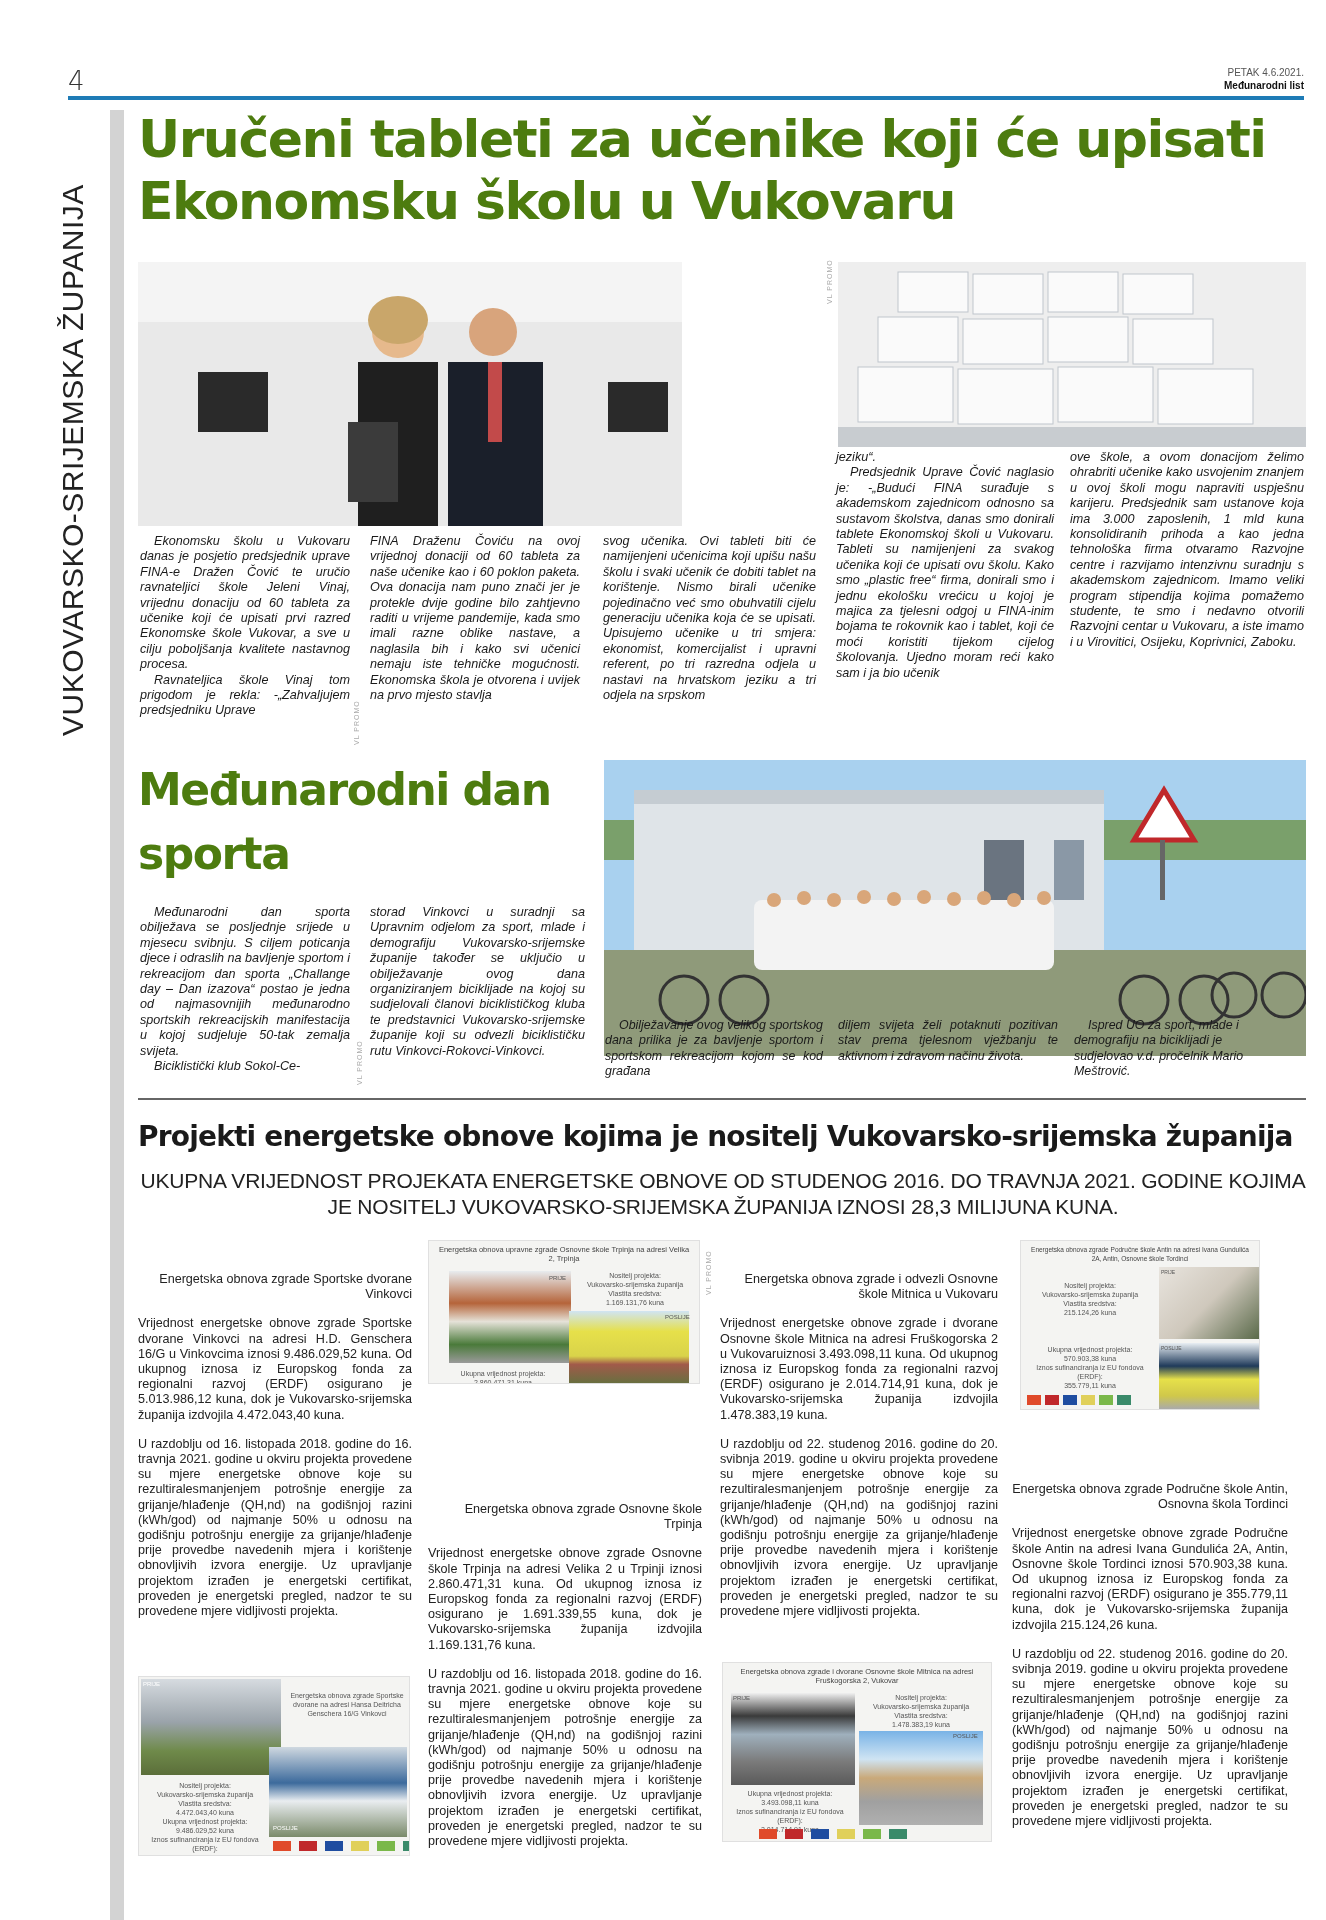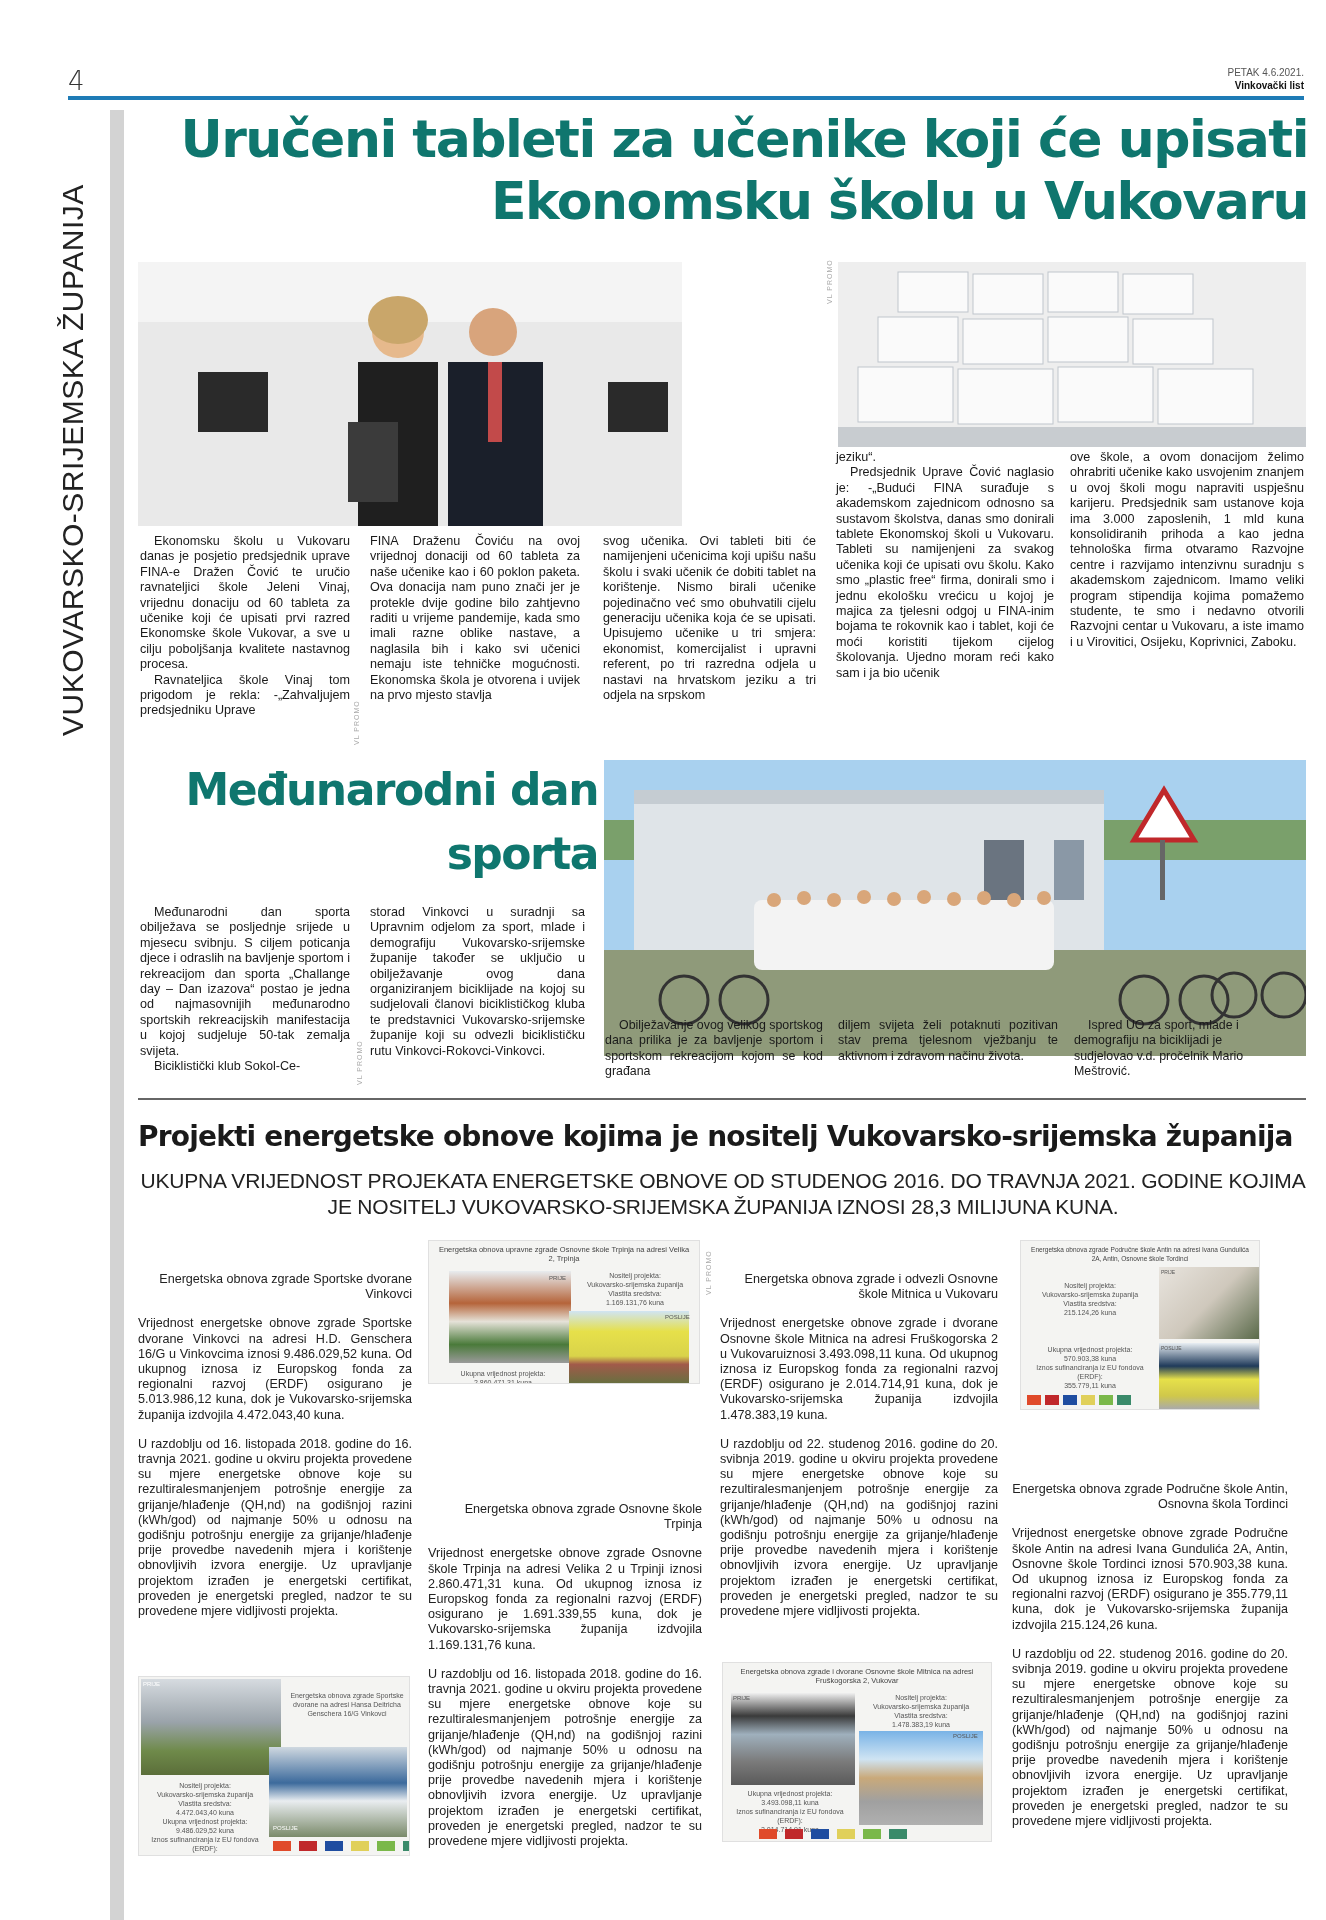--- a/index.html
+++ b/index.html
@@ -10,30 +10,30 @@
   .page-num { left: 68px; top: 66px; font-family: "DejaVu Sans", sans-serif; font-size: 26px; font-weight: 200; color: #333; }
   .masthead { right: 22px; top: 66px; text-align: right; font-size: 10px; line-height: 13px; }
   .masthead .date { color: #555; }
   .masthead .paper { color: #111; font-weight: bold; }
   .top-rule { left: 68px; top: 96px; width: 1236px; height: 4px; background: #1e7bb6; }
 
   .side-bar { left: 110px; top: 110px; width: 14px; height: 1810px; background: #d3d3d3; }
   .side-label { left: 56px; top: 736px; transform-origin: 0 0; transform: rotate(-90deg);
     font-size: 30px; letter-spacing: 0.5px; color: #222; white-space: nowrap; width: 630px; }
 
-  .h1 { font-family: "DejaVu Sans", sans-serif; font-weight: bold; color: #0f766e; letter-spacing: -1.5px; text-align: right; }
+  .h1 { font-family: "DejaVu Sans", sans-serif; font-weight: bold; color: #4d7c0f; letter-spacing: -1.5px; }
   .title1 { left: 138px; top: 108px; width: 1170px; font-size: 52px; line-height: 62px; }
 
   .photo { background: #bbb; overflow: hidden; }
   .photo1 { left: 138px; top: 262px; width: 544px; height: 264px; background: linear-gradient(135deg,#e8e8e8 0%,#c9c9c9 40%,#6b6b6b 60%,#d9d9d9 100%); }
   .photo2 { left: 838px; top: 262px; width: 468px; height: 185px; background: linear-gradient(180deg,#f2f2f2 0%,#dfe3e6 50%,#c8ccd0 100%); }
   .photo3 { left: 604px; top: 760px; width: 702px; height: 296px; background: linear-gradient(180deg,#8fc3ea 0%,#bcdcf3 30%,#e8eef2 45%,#9fa7ad 70%,#5a6b4a 100%); }
   .credit { font-size: 7px; color: #aaa; transform: rotate(-90deg); transform-origin: 0 0; white-space: nowrap; letter-spacing: 1px; }
 
-  .col { font-size: 12.6px; line-height: 15.4px; text-align: justify; color: #1a1a1a; }
+  .col { font-size: 12.6px; line-height: 15.4px; text-align: justify; color: #1a1a1a; font-style: italic; }
   .col p { text-indent: 14px; }
   .col p.noind { text-indent: 0; }
 
   .title2 { left: 138px; top: 758px; width: 460px; font-size: 44px; line-height: 64px; }
   .rule { height: 2px; background: #666; }
   .title3 { left: 138px; top: 1120px; width: 1170px; font-size: 28px; line-height: 34px; letter-spacing: -0.8px; font-weight: bold; font-family: "DejaVu Sans", sans-serif; }
   .subhead { left: 138px; top: 1168px; width: 1170px; text-align: center; font-size: 21px; line-height: 26px; color: #222; letter-spacing: -0.2px; }
 
   .proj { font-size: 12.6px; line-height: 15.2px; text-align: justify; color: #222; }
   .proj .pt { text-align: right; margin-bottom: 14px; margin-top: 32px; }
@@ -45,21 +45,21 @@
   .poster .ptxt { position: absolute; line-height: 9px; }
   .poster .logos { position: absolute; height: 14px; display: flex; gap: 8px; align-items: center; }
   .poster .logo { width: 18px; height: 10px; }
 </style>
 </head>
 <body>
 
 <div class="abs page-num">4</div>
 <div class="abs masthead">
   <div class="date">PETAK 4.6.2021.</div>
-  <div class="paper">Vinkovački list</div>
+  <div class="paper">Međunarodni list</div>
 </div>
 <div class="abs top-rule"></div>
 
 <div class="abs side-bar"></div>
 <div class="abs side-label">VUKOVARSKO-SRIJEMSKA ŽUPANIJA</div>
 
 <h1 class="abs h1 title1">Uručeni tableti za učenike koji će upisati Ekonomsku školu u Vukovaru</h1>
 <div class="abs photo photo1">
   <svg width="544" height="264">
     <rect x="0" y="0" width="544" height="264" fill="#e9e9e9"></rect>

